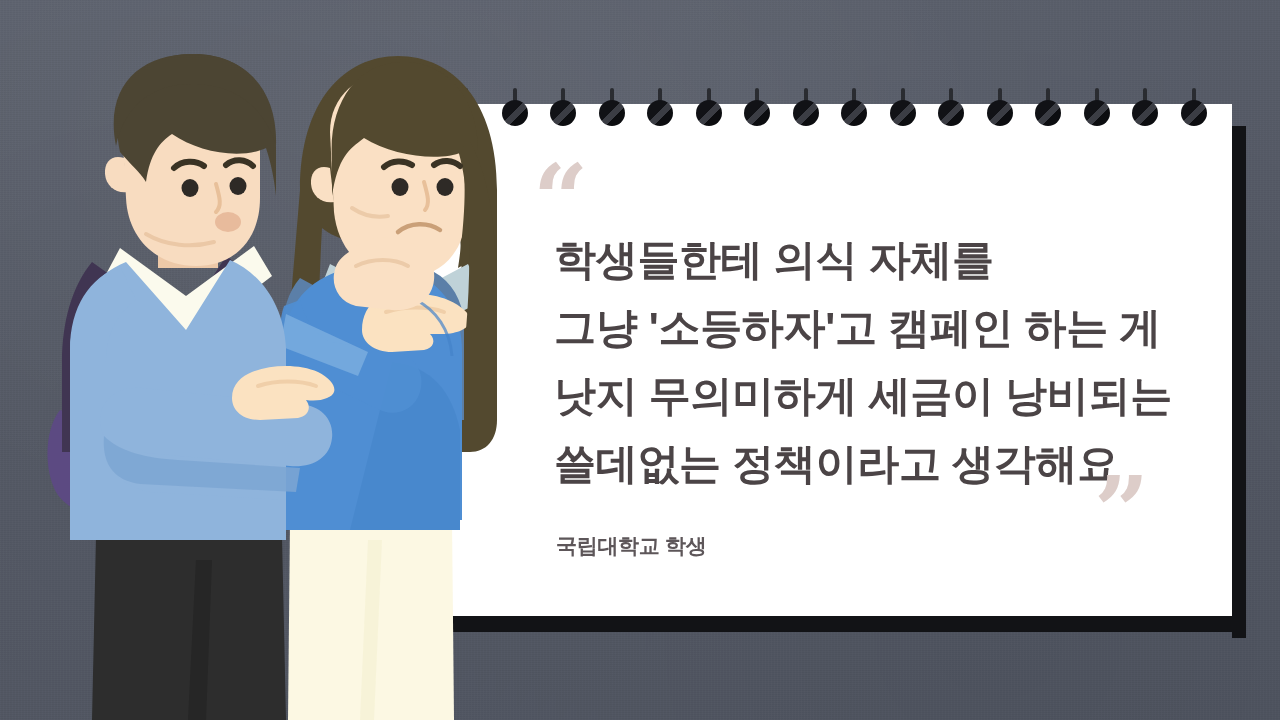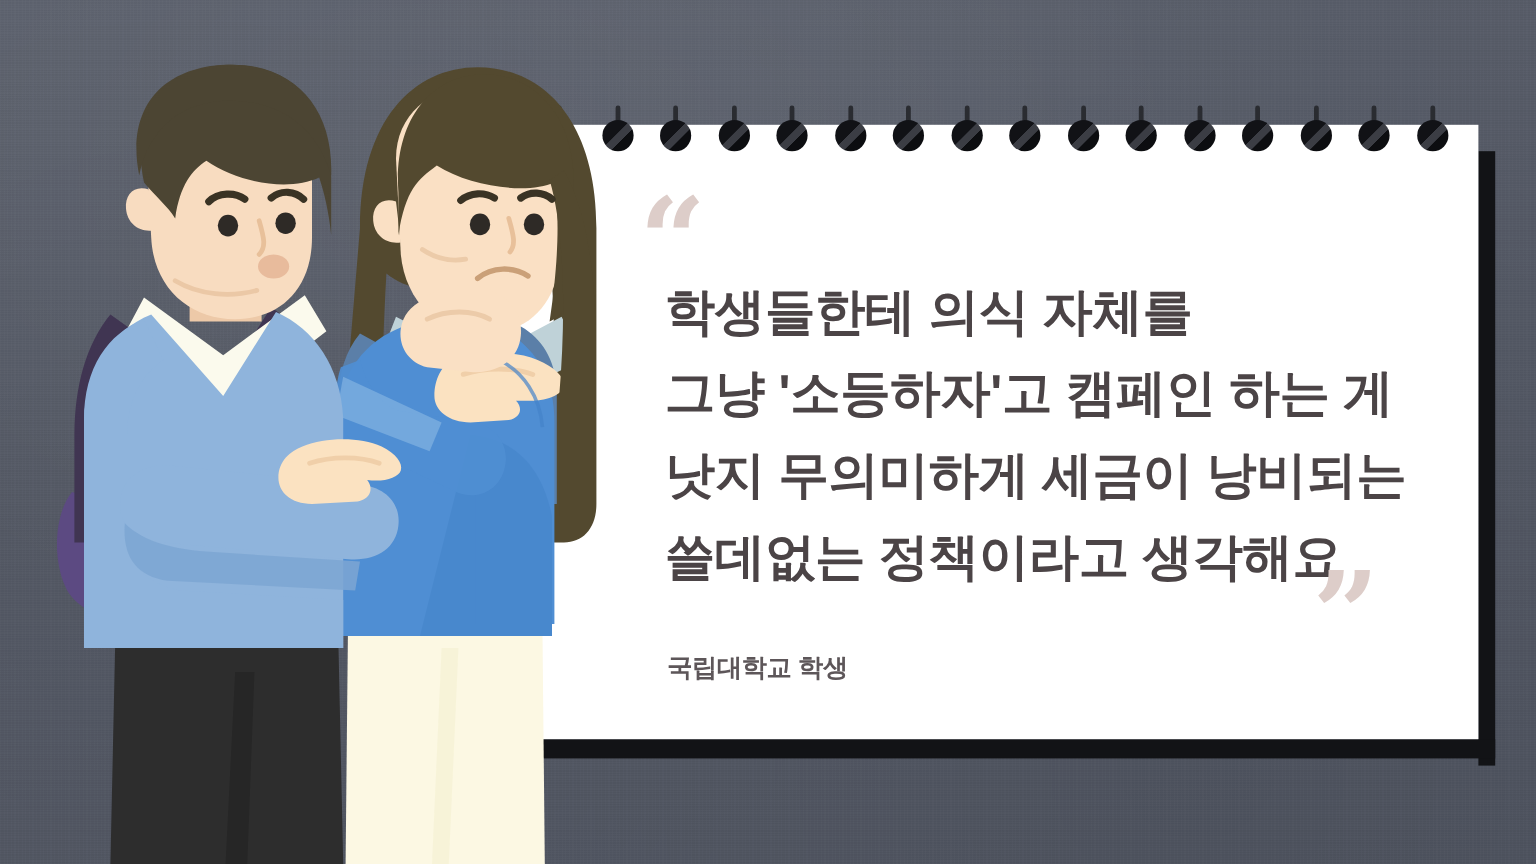--- a/index.html
+++ b/index.html
@@ -128,21 +128,21 @@
     color: #4b4446;
     font-size: 42px;
     font-weight: 700;
     line-height: 1.62;
     letter-spacing: -0.3px;
     white-space: pre-line;
   }
   .quote-attrib {
     position: absolute;
     left: 188px;
-    top: 438px;
+    top: 428px;
     color: #5d5659;
     font-size: 21px;
     font-weight: 700;
     letter-spacing: -0.3px;
   }
 
   
   .characters {
     position: absolute;
     left: 0;

